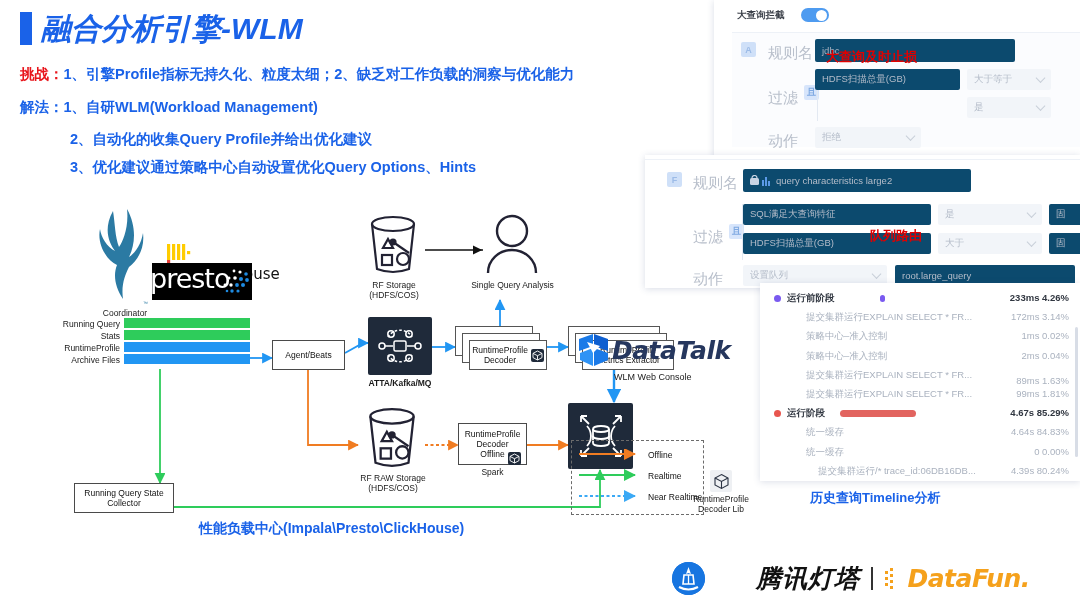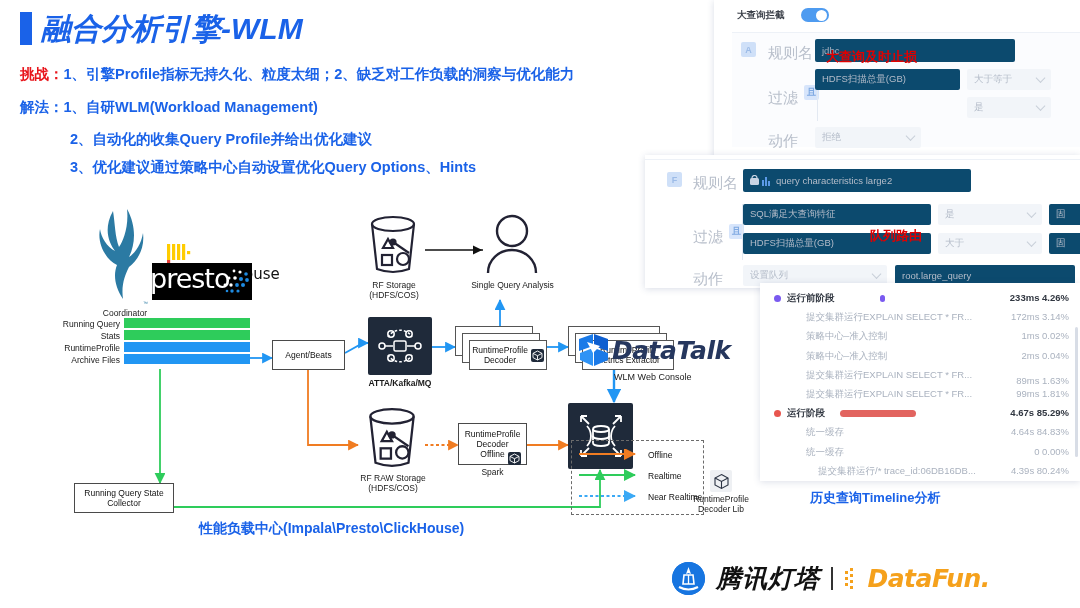--- a/index.html
+++ b/index.html
@@ -135,21 +135,21 @@
     background:#d8dde6;border-radius:2px;
   }
   #timeline-title{left:810px;top:489px;font-size:13px;font-weight:bold;color:#1a62e8;}
 
   
   #footer{left:672px;top:562px;display:flex;align-items:center;gap:11px;}
   #tencent-mark{
     width:33px;height:33px;border-radius:50%;background:#1775e0;position:relative;
   }
   #tencent-word{
-    font-size:25px;font-weight:bold;font-style:italic;color:#111;letter-spacing:1px;
+    font-size:25px;font-weight:bold;font-style:italic;color:#111;letter-spacing:1px;margin-left:40px;
   }
   #foot-div{width:1.5px;height:23px;background:#333;}
   #datafun-word{
     font-size:25px;font-weight:bold;font-style:italic;color:#f5a11c;letter-spacing:-0.5px;
     font-family:"DejaVu Sans",sans-serif;
   }
 </style>
 </head>
 <body>
 

